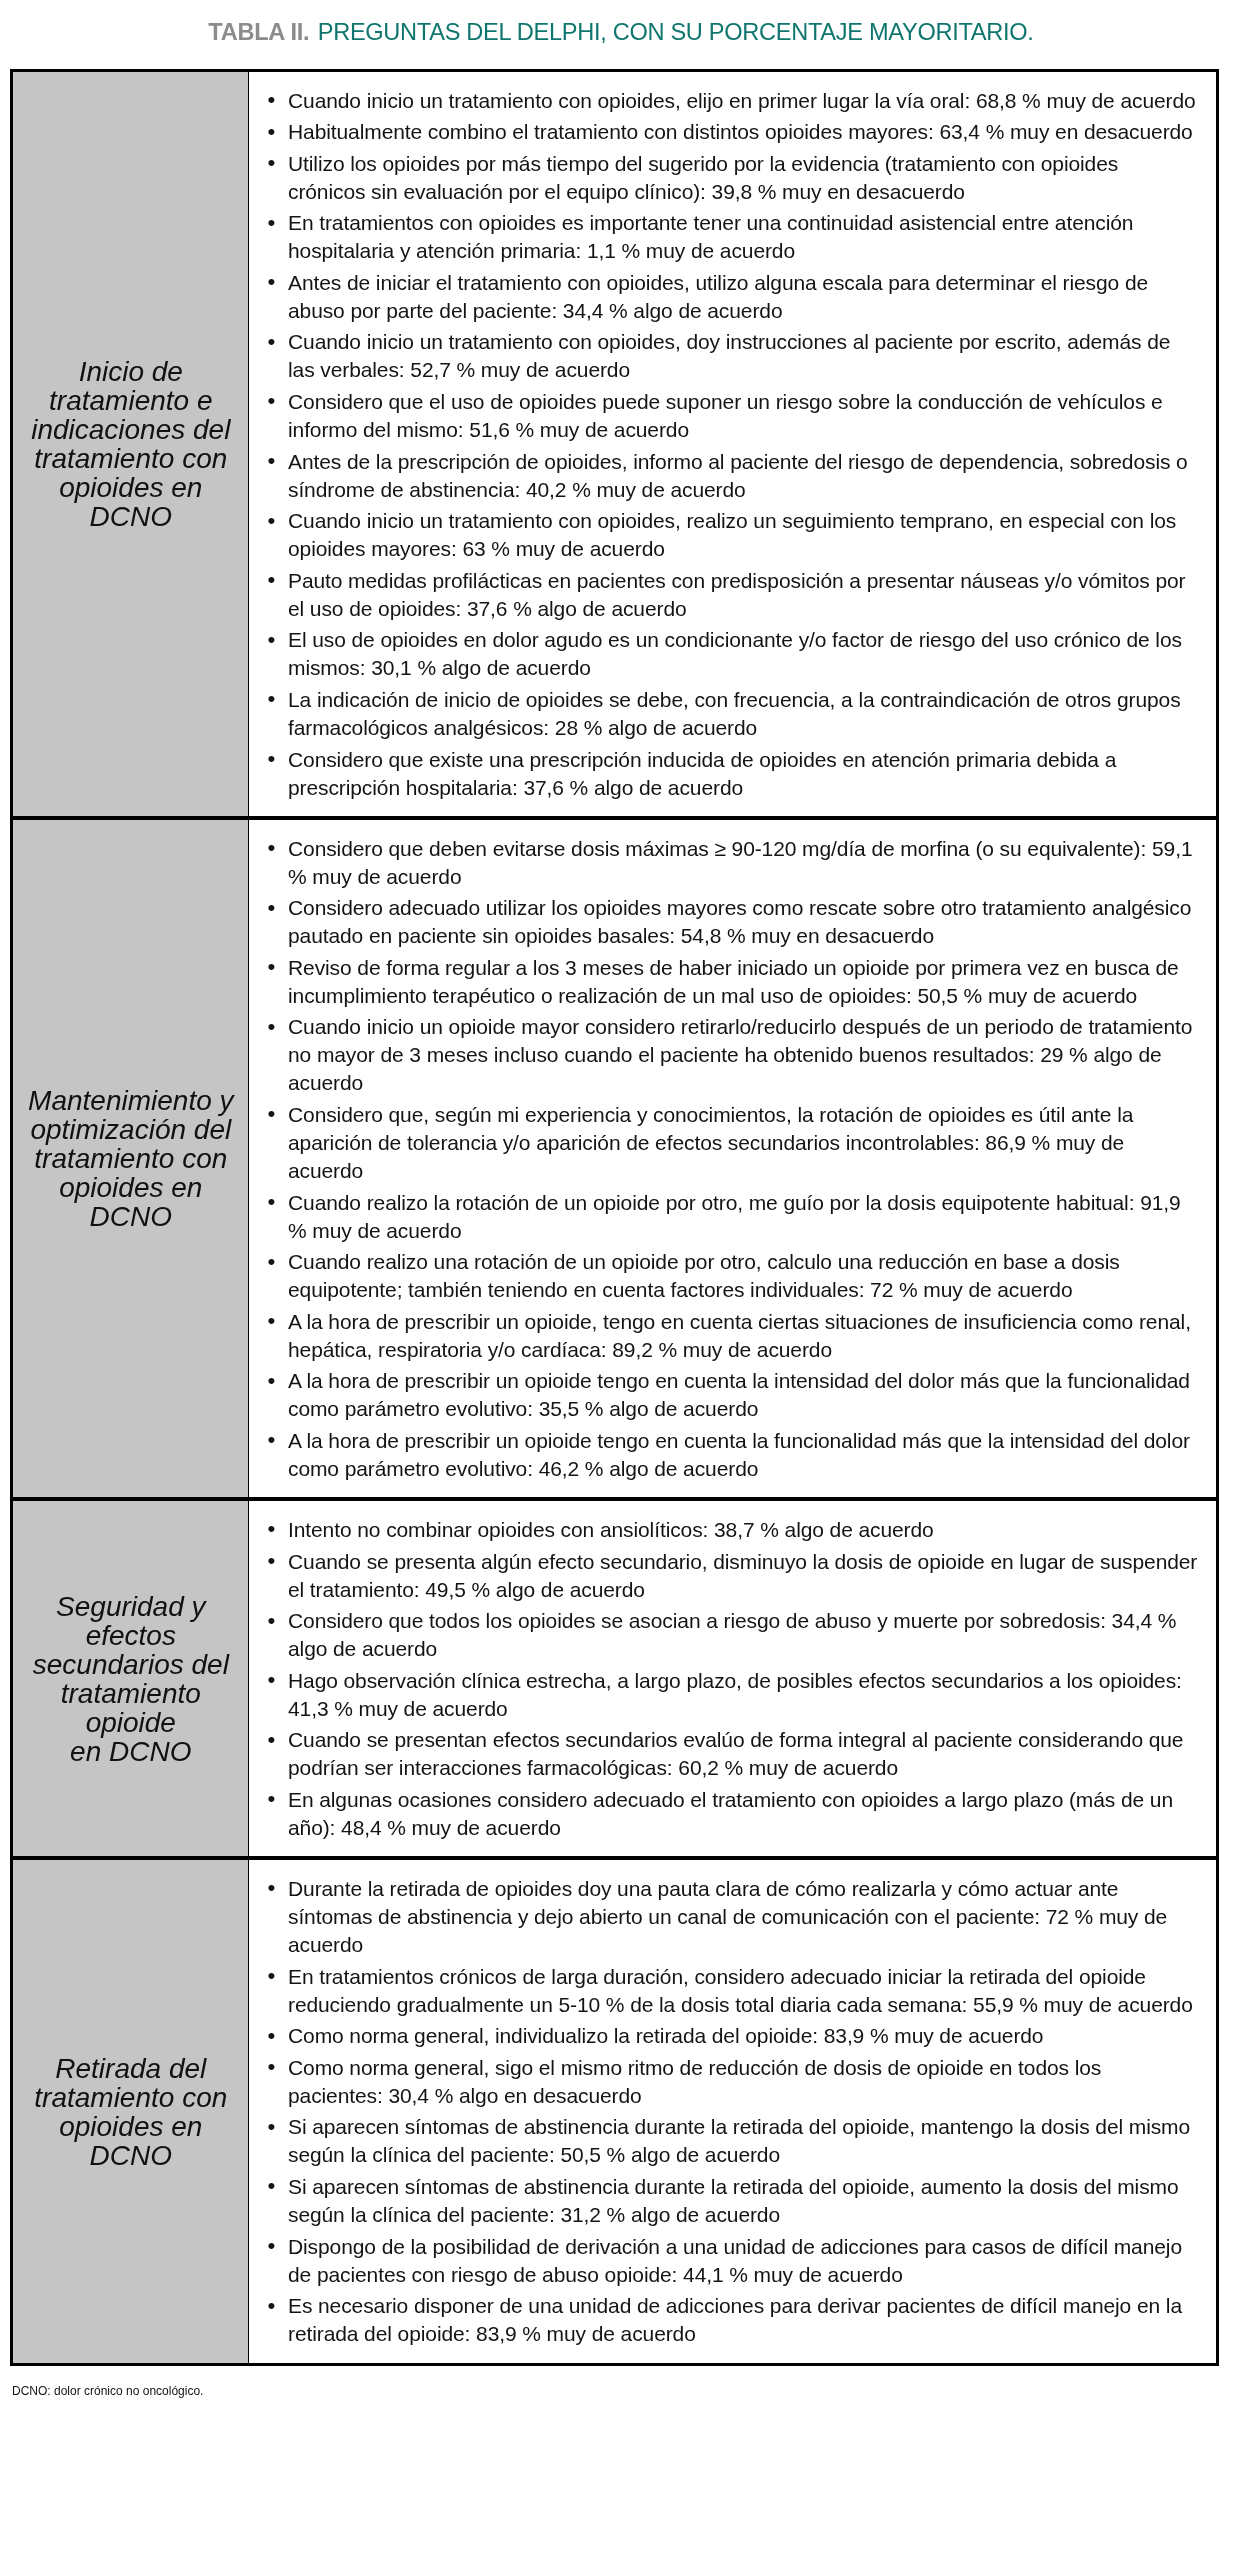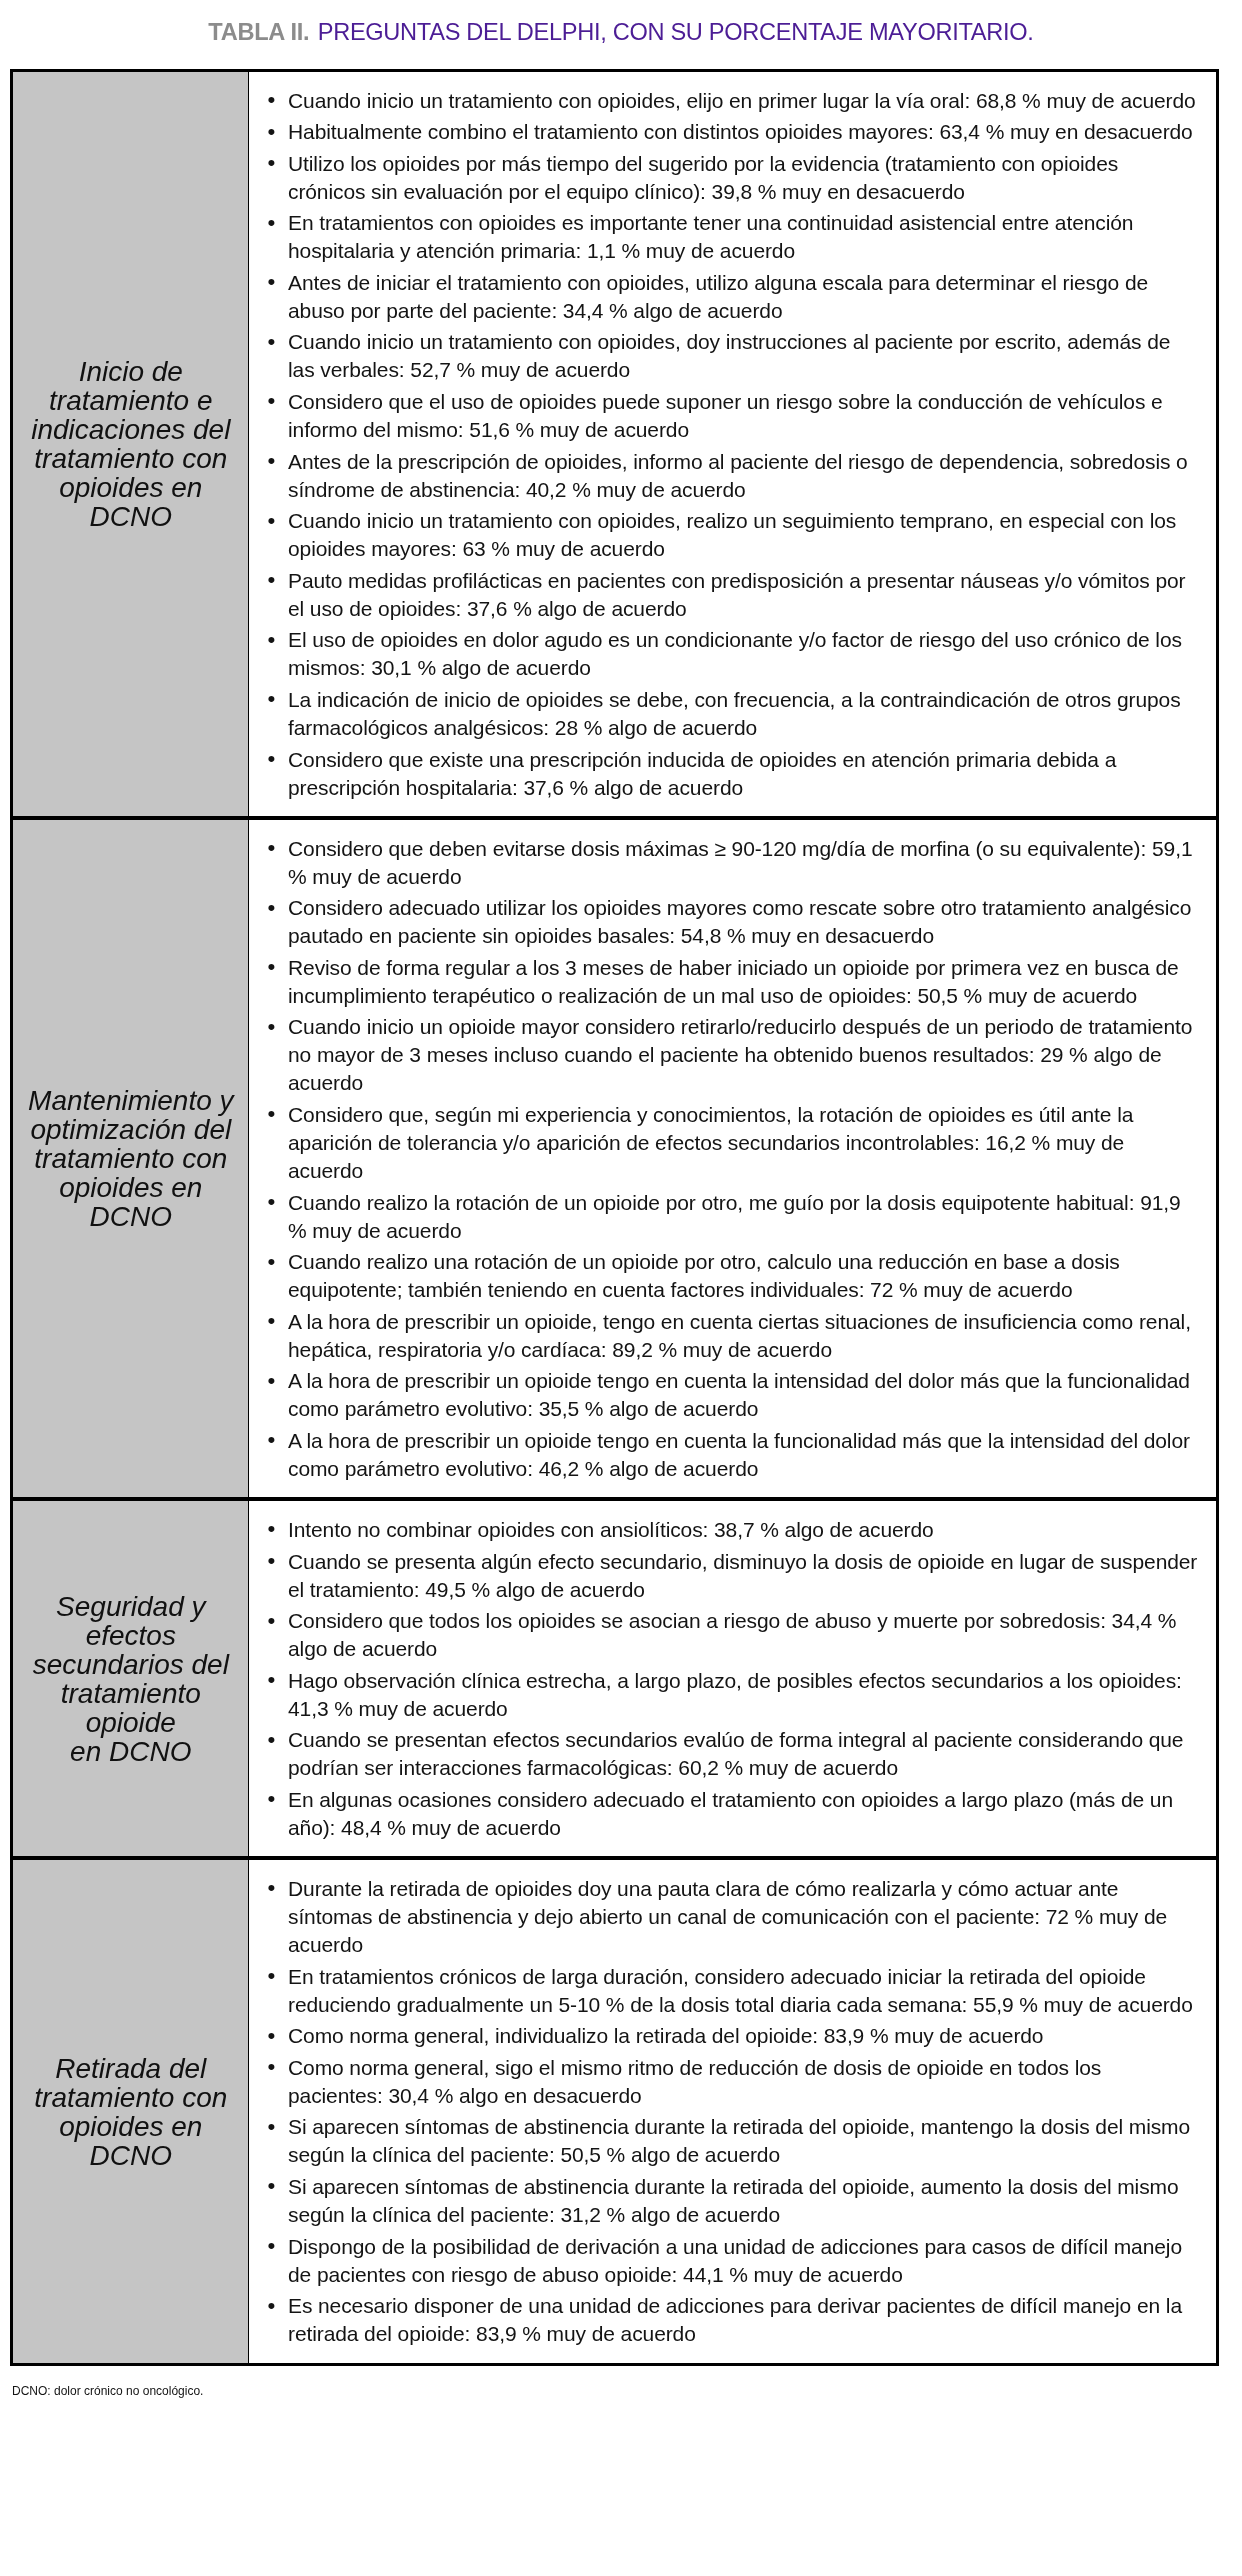--- a/index.html
+++ b/index.html
@@ -20,21 +20,21 @@
     letter-spacing: -0.3px;
     line-height: 29px;
     margin: 0 0 22px 0;
     white-space: nowrap;
   }
   .title-label {
     color: #8c8c8c;
     font-weight: bold;
     margin-right: 8.5px;
   }
-  .title-text { color: #4c1d95; font-weight: normal; }
+  .title-text { color: #0f766e; font-weight: normal; }
   
   .delphi-table {
     margin-left: 10.3px;
     width: 1209px;
     box-sizing: border-box;
     border: 3px solid #000000;
     background: #ffffff;
   }
   .t-row { display: flex; border-top: 4.8px solid #000000; }
   .t-row:first-child { border-top: none; }
@@ -131,21 +131,21 @@
 optimización del
 tratamiento con
 opioides en DCNO</div>
     </div>
     <div class="q-cell">
       <ul class="q-list">
             <li class="q-item">Considero que deben evitarse dosis máximas ≥ 90-120 mg/día de morfina (o su equivalente): 59,1 % muy de acuerdo</li>
             <li class="q-item">Considero adecuado utilizar los opioides mayores como rescate sobre otro tratamiento analgésico pautado en paciente sin opioides basales: 54,8 % muy en desacuerdo</li>
             <li class="q-item">Reviso de forma regular a los 3 meses de haber iniciado un opioide por primera vez en busca de incumplimiento terapéutico o realización de un mal uso de opioides: 50,5 % muy de acuerdo</li>
             <li class="q-item">Cuando inicio un opioide mayor considero retirarlo/reducirlo después de un periodo de tratamiento no mayor de 3 meses incluso cuando el paciente ha obtenido buenos resultados: 29 % algo de acuerdo</li>
-            <li class="q-item">Considero que, según mi experiencia y conocimientos, la rotación de opioides es útil ante la aparición de tolerancia y/o aparición de efectos secundarios incontrolables: 16,2 % muy de acuerdo</li>
+            <li class="q-item">Considero que, según mi experiencia y conocimientos, la rotación de opioides es útil ante la aparición de tolerancia y/o aparición de efectos secundarios incontrolables: 86,9 % muy de acuerdo</li>
             <li class="q-item">Cuando realizo la rotación de un opioide por otro, me guío por la dosis equipotente habitual: 91,9 % muy de acuerdo</li>
             <li class="q-item">Cuando realizo una rotación de un opioide por otro, calculo una reducción en base a dosis equipotente; también teniendo en cuenta factores individuales: 72 % muy de acuerdo</li>
             <li class="q-item">A la hora de prescribir un opioide, tengo en cuenta ciertas situaciones de insuficiencia como renal, hepática, respiratoria y/o cardíaca: 89,2 % muy de acuerdo</li>
             <li class="q-item">A la hora de prescribir un opioide tengo en cuenta la intensidad del dolor más que la funcionalidad como parámetro evolutivo: 35,5 % algo de acuerdo</li>
             <li class="q-item">A la hora de prescribir un opioide tengo en cuenta la funcionalidad más que la intensidad del dolor como parámetro evolutivo: 46,2 % algo de acuerdo</li>
           </ul>
     </div>
   </div>
 
   <div class="t-row">

